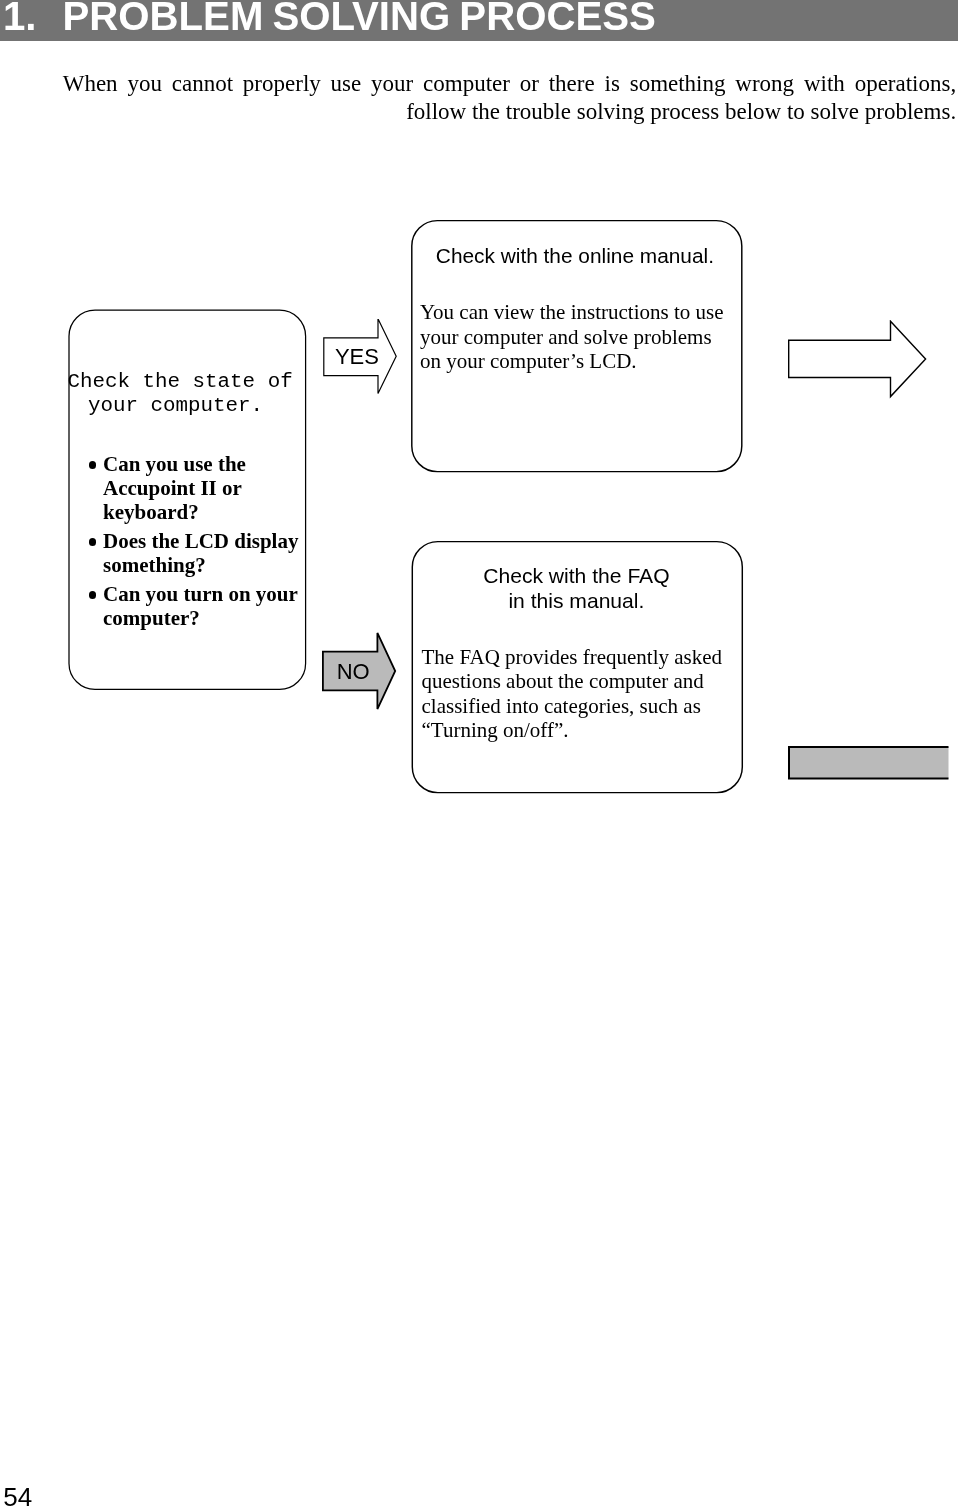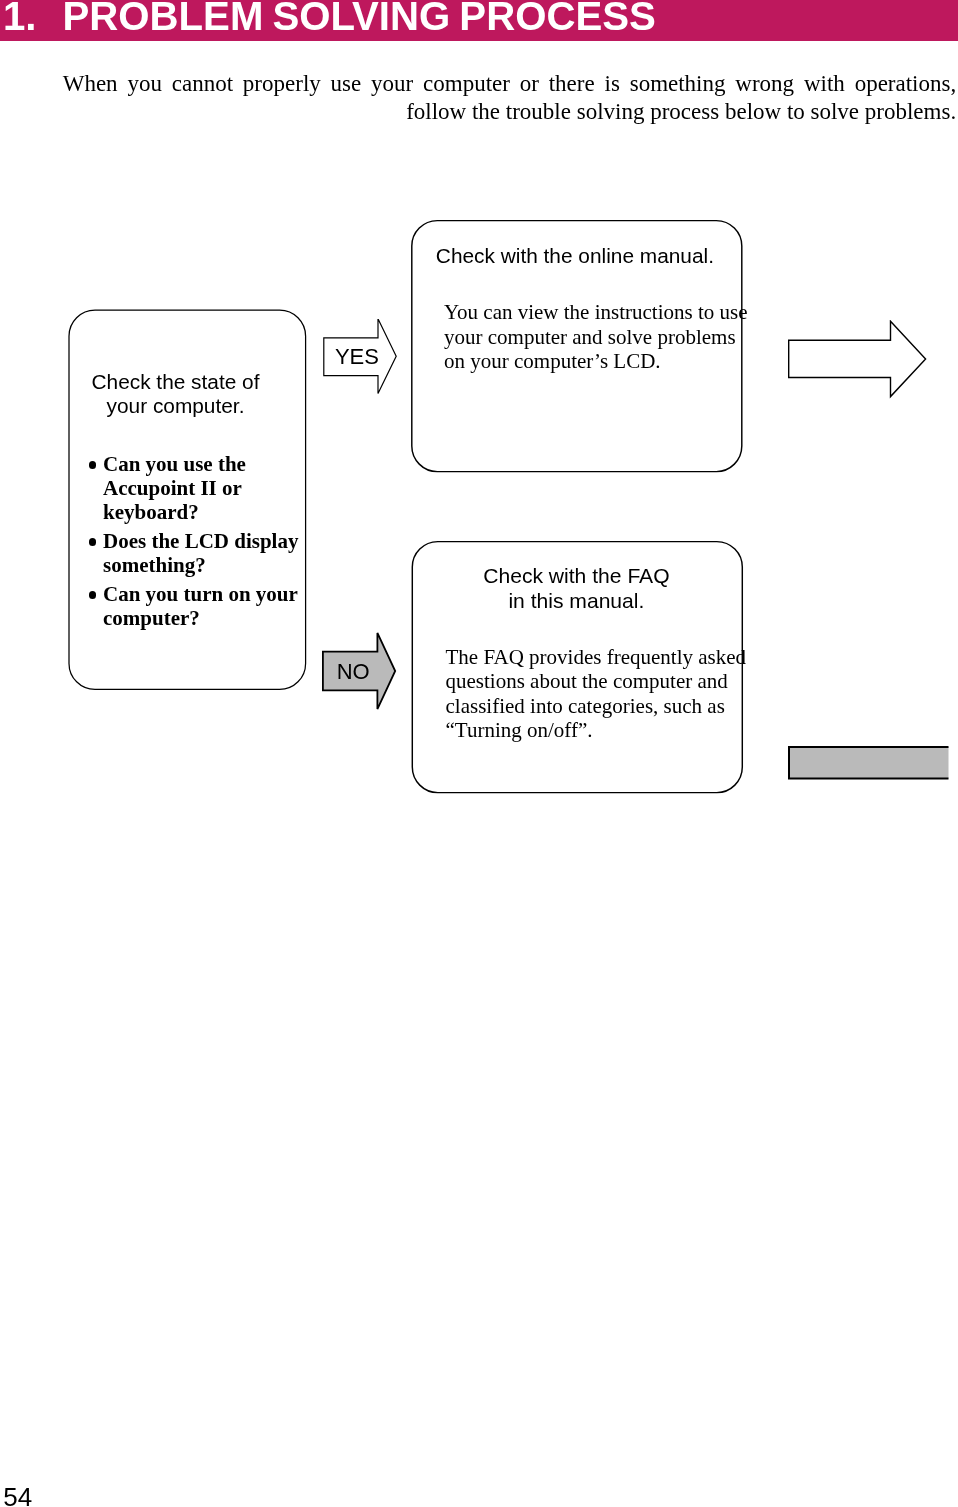--- a/index.html
+++ b/index.html
@@ -8,21 +8,21 @@
     width:958px; height:1507px; background:#ffffff; position:relative;
     overflow:hidden;
     font-family:"Liberation Serif", serif;
     -webkit-font-smoothing:antialiased;
   }
   .page { position:absolute; inset:0; }
 
   
   .title-bar {
     position:absolute; left:0; top:0; width:958px; height:41px;
-    background:#be185d;
+    background:#737373;
   }
   .title-text {
     position:absolute; left:2.9px; top:2.8px;
     font-family:"Liberation Sans", sans-serif;
     font-weight:bold; font-size:40.2px; line-height:28.8px;
     color:#ffffff; letter-spacing:0px; word-spacing:-2.1px; white-space:pre;
   }
   .title-text .t-name { margin-left:26.0px; }
 
   
@@ -38,25 +38,25 @@
   #box-state  { left:60px;  top:301px; }
   #box-online { left:403px; top:212px; }
   #box-faq    { left:403px; top:533px; }
 
   .bx-head {
     position:absolute;
     font-family:"Liberation Sans", sans-serif;
     font-size:20.85px; line-height:23.8px; text-align:center; color:#000;
     white-space:nowrap;
   }
-  #state-head  { left:67.5px; top:370.0px; width:216px; }
+  #state-head  { left:67.5px; top:370.0px; width:216px;font-family:Liberation Mono, monospace; }
   #online-head { left:409.4px;  top:243.6px; width:331px; }
   #faq-head    { left:410.9px;  top:562.5px; width:331px; font-size:21.1px; line-height:25.3px; }
 
-  .bx-body { position:absolute; font-size:21px; line-height:24.25px; color:#000; white-space:nowrap;margin-left:24px; }
+  .bx-body { position:absolute; font-size:21px; line-height:24.25px; color:#000; white-space:nowrap; }
   .bx-body p { margin:0; }
   .bx-body p + p { margin-top:3.5px; }
   .bx-body span { display:block; }
   #online-body { left:420px; top:300.3px; }
   #faq-body    { left:421.5px; top:645.2px; }
 
   .bullet-list { position:absolute; left:88.9px; top:451.8px; font-size:21px; }
   .bullet-row { position:relative; padding-left:14.1px; line-height:24.2px; white-space:nowrap;font-weight:bold; }
   .bullet-row + .bullet-row { margin-top:4.5px; }
   .bullet-row .dot {

